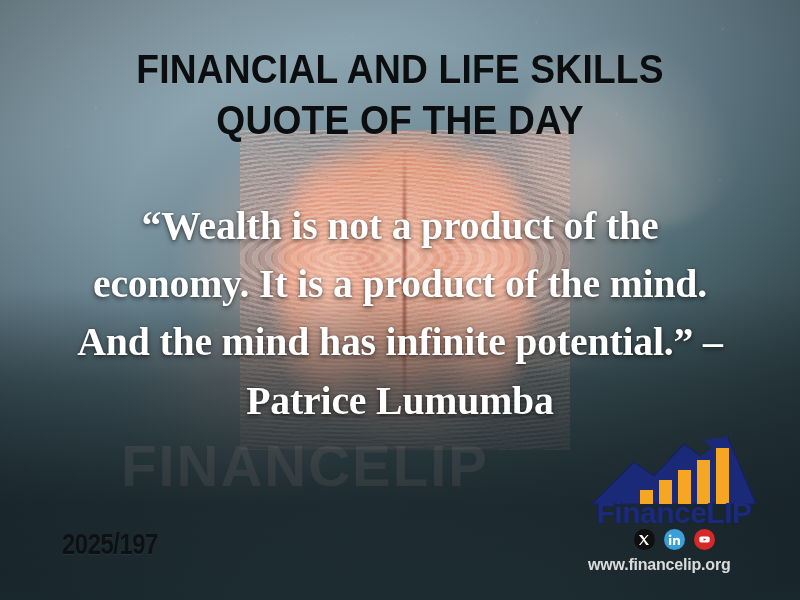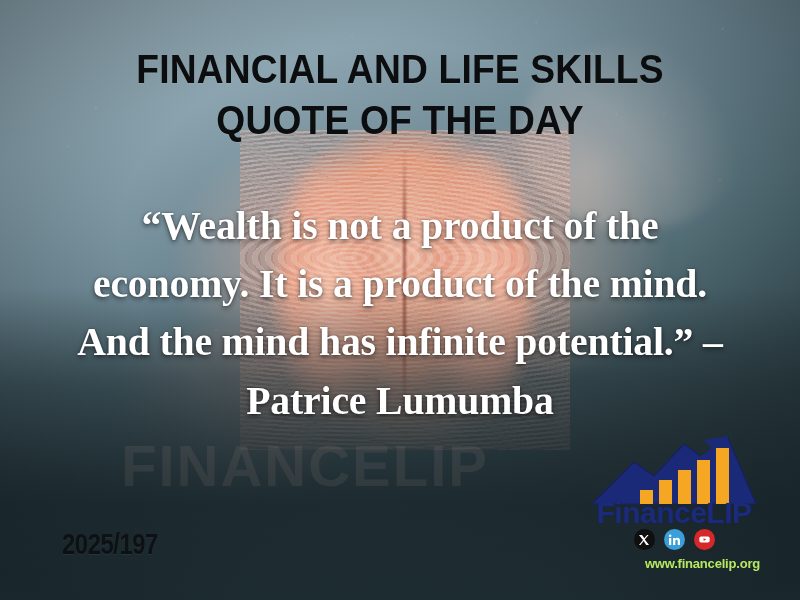--- a/index.html
+++ b/index.html
@@ -149,24 +149,24 @@
   .socials{
     position:absolute;left:0;top:105px;width:172px;
     display:flex;justify-content:center;gap:9px;align-items:center;
   }
   .sico{width:21px;height:21px;border-radius:50%;display:flex;align-items:center;justify-content:center;}
   .sico svg{display:block;}
   .s-x{background:#0f0f0f;}
   .s-in{background:#3a9fd8;}
   .s-yt{background:#d62828;}
   .logo-url{
-    position:absolute;left:0;top:132px;width:172px;text-align:right;
-    font-family:"Liberation Sans",sans-serif;
-    font-weight:700;font-size:13px;letter-spacing:-0.2px;
-    color:#bef264;
+    position:absolute;left:0;top:132px;width:172px;text-align:left;
+    font-family:"Liberation Sans",sans-serif;
+    font-weight:700;font-size:16px;letter-spacing:-0.2px;
+    color:#e5e5e5;
     opacity:.95;
   }
 </style>
 </head>
 <body>
 
 <div id="canvas">
 
   <div class="bg-base"></div>
 

